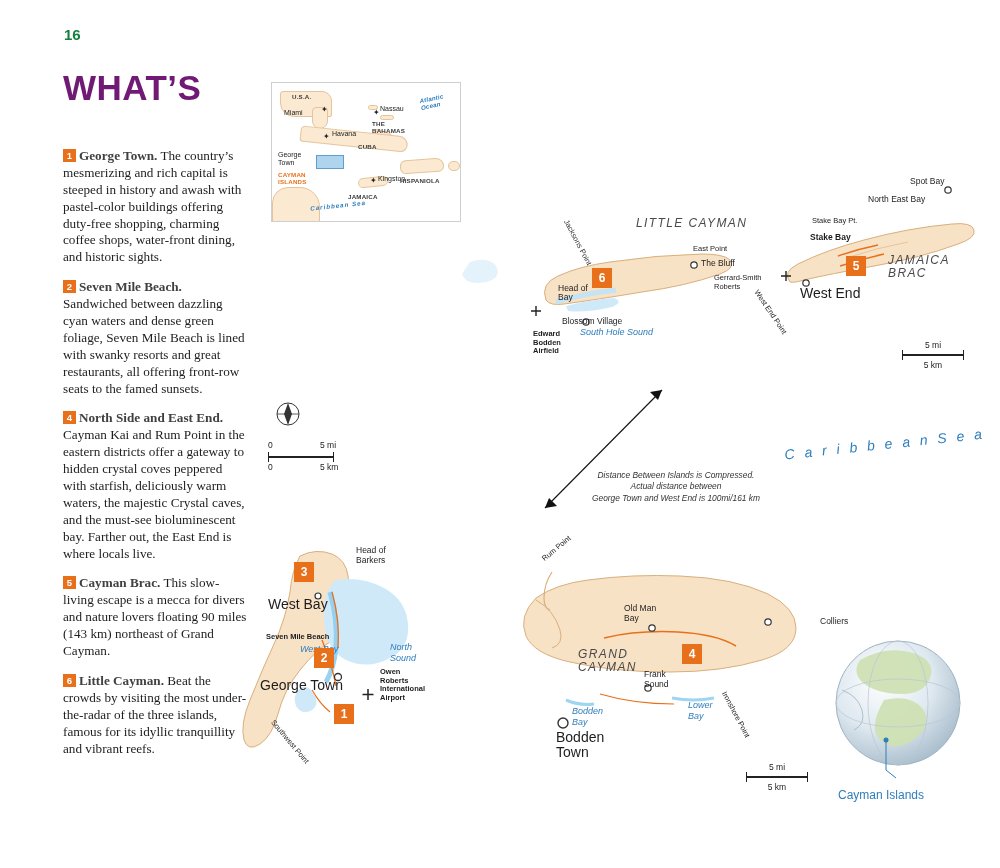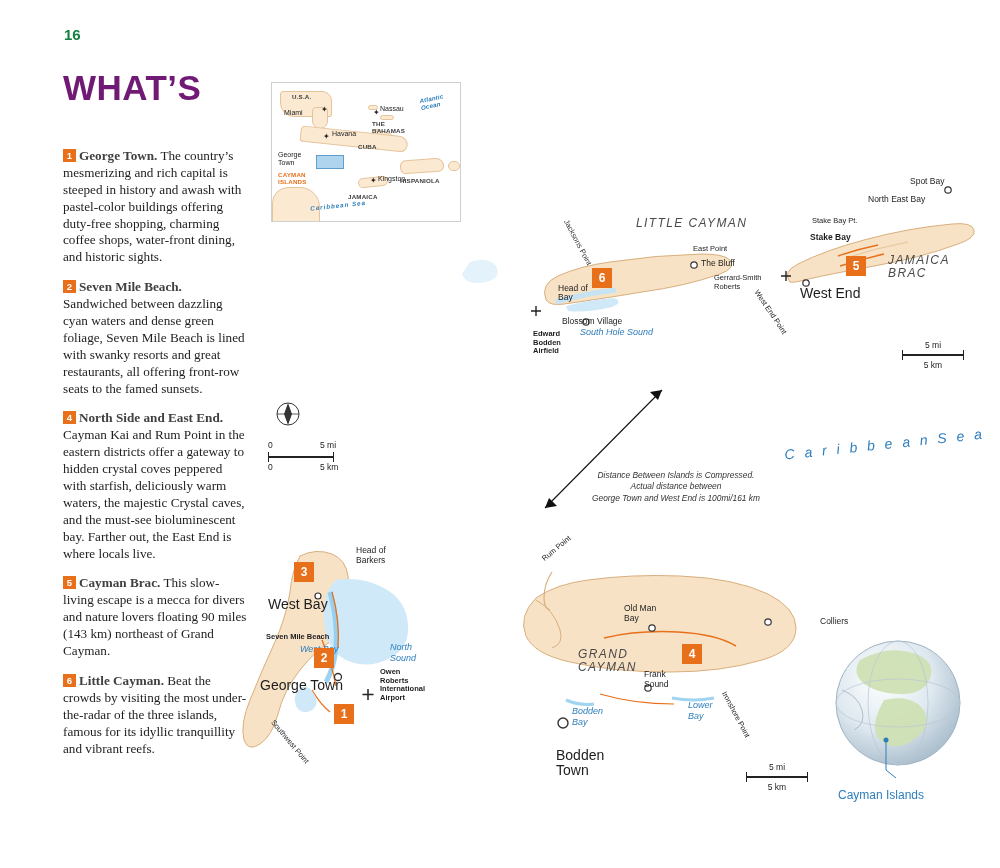--- a/index.html
+++ b/index.html
@@ -307,21 +307,21 @@
   <div class="mlabel tiny" style="left:380px;top:668px;width:46px;line-height:1.15;font-weight:bold;">Owen Roberts International Airport</div>
   <div class="mlabel big" style="left:260px;top:677px;">George Town</div>
   <div class="mlabel tiny" style="left:276px;top:718px;transform:rotate(50deg);transform-origin:left top;">Southwest Point</div>
 
   <div class="mlabel tiny" style="left:540px;top:556px;transform:rotate(-40deg);transform-origin:left top;">Rum Point</div>
   <div class="mlabel small" style="left:624px;top:604px;line-height:1.15;width:40px;">Old Man Bay</div>
   <div class="mlabel small" style="left:772px;top:616px;margin-left:48px;">Colliers</div>
   <div class="mlabel small" style="left:644px;top:670px;line-height:1.15;width:36px;">Frank Sound</div>
   <div class="mlabel water" style="left:572px;top:682px;width:30px;line-height:1.2;">Bodden Bay</div>
   <div class="mlabel water" style="left:688px;top:676px;width:32px;line-height:1.2;">Lower Bay</div>
-  <div class="mlabel big" style="left:556px;top:748px;line-height:1.1;width:60px;">Bodden Town</div>
+  <div class="mlabel big" style="left:556px;top:730px;line-height:1.1;width:60px;">Bodden Town</div>
   <div class="mlabel tiny" style="left:728px;top:690px;transform:rotate(62deg);transform-origin:left top;">Ironshore Point</div>
 
   <div class="mlabel note" style="left:576px;top:470px;width:200px;">
     <span>Distance Between Islands is Compressed.</span><br>
     <span>Actual distance between</span><br>
     <span>George Town and West End is 100mi/161 km</span>
   </div>
 
   <div class="badge" style="left:334px;top:704px;">1</div>
   <div class="badge" style="left:314px;top:648px;">2</div>

